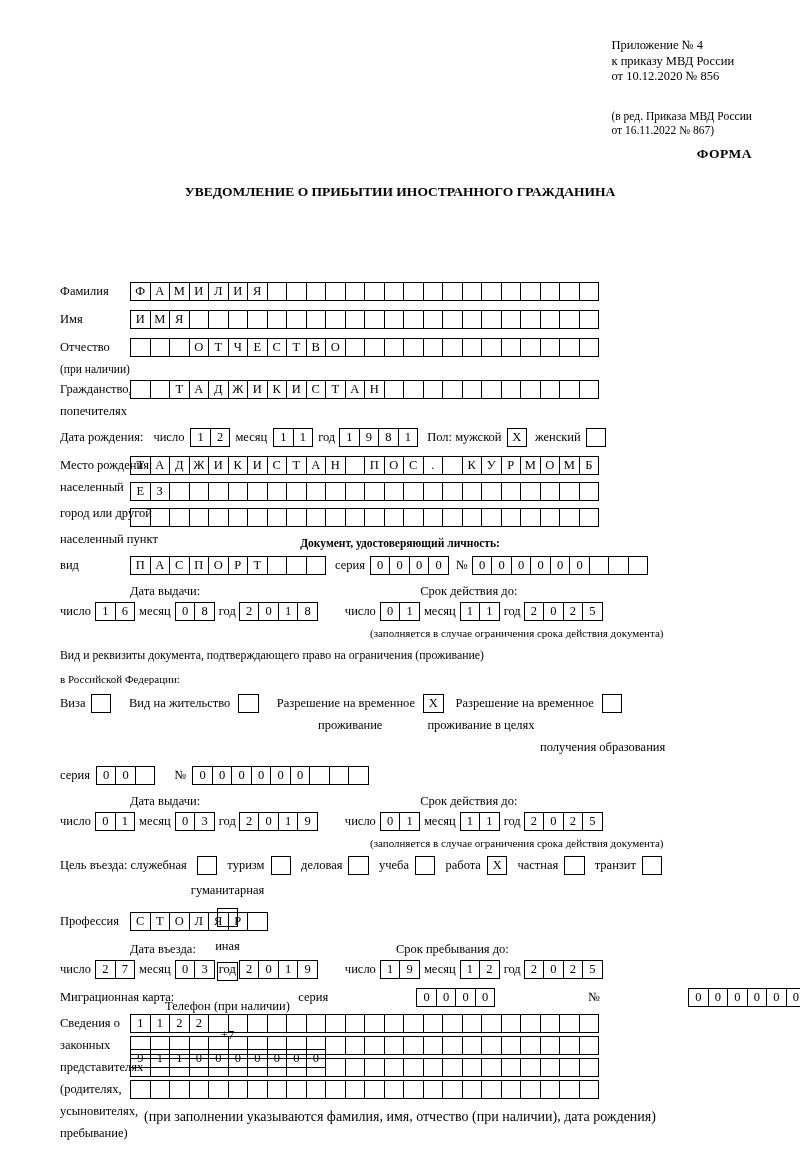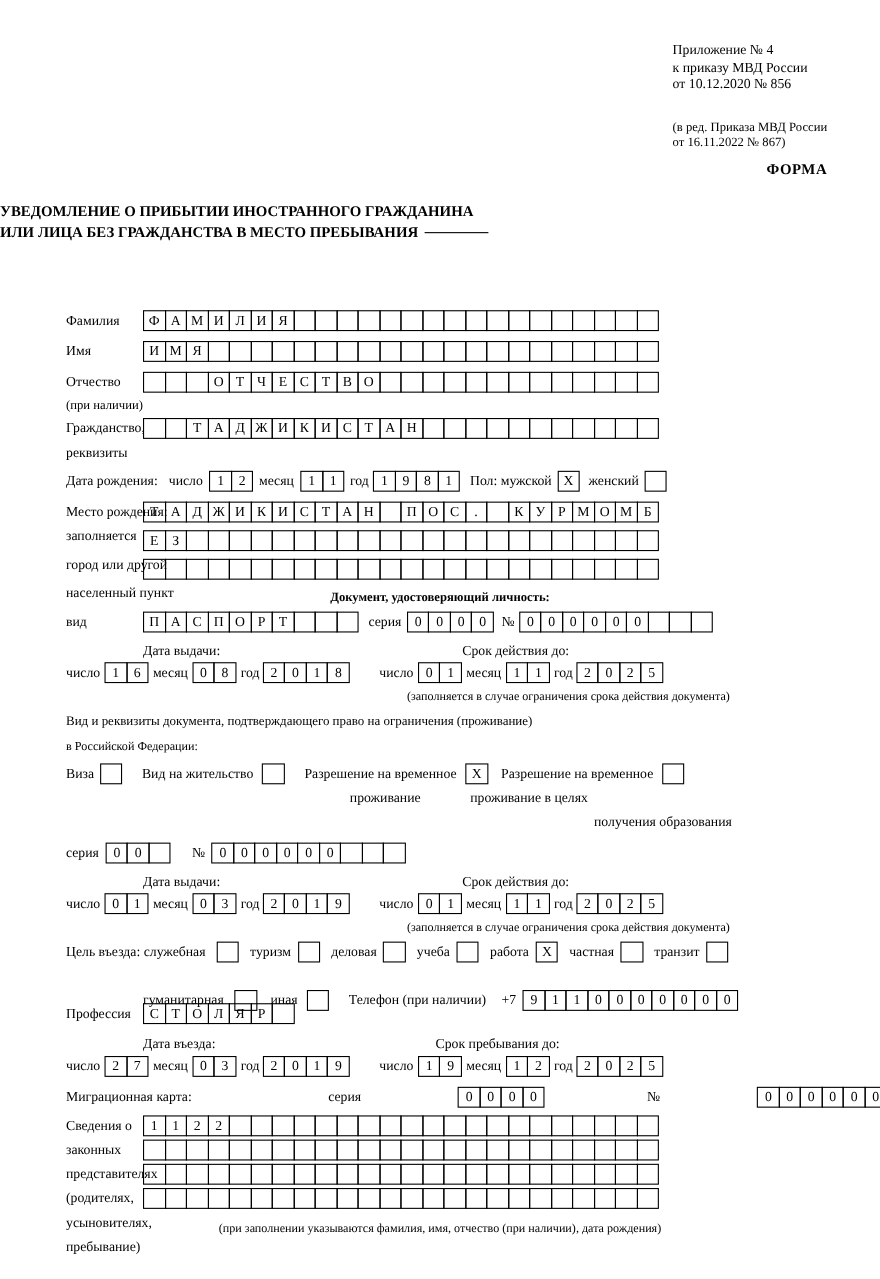--- a/index.html
+++ b/index.html
@@ -43,21 +43,21 @@
     font-weight: bold;
     font-size: 13.5px;
     letter-spacing: 0.5px;
   }
 
   .title {
     position: absolute;
     top: 182px;
     left: 0;
     width: 800px;
-    text-align: left;
+    text-align: center;
     font-weight: bold;
     font-size: 13.5px;
     line-height: 19px;
   }
   .title .line2 {
     display: inline-block;
   }
   .titleline {
     display: inline-block;
     width: 58px;
@@ -133,23 +133,20 @@
     <div>к приказу МВД России</div>
     <div>от 10.12.2020 № 856</div>
     <div class="small">(в ред. Приказа МВД России</div>
     <div class="small" style="margin-top:0">от 16.11.2022 № 867)</div>
   </div>
 
   <div class="forma">ФОРМА</div>
 
   <div class="title">
     <div>УВЕДОМЛЕНИЕ О ПРИБЫТИИ ИНОСТРАННОГО ГРАЖДАНИНА</div>
-    <div>
-      <span class="line2">ИЛИ ЛИЦА БЕЗ ГРАЖДАНСТВА В МЕСТО ПРЕБЫВАНИЯ</span><span class="titleline"></span>
-    </div>
   </div>
 
 
   <div class="form">
       <div class="row" style="position: absolute; top: 6px; left: 60px;">
         <span class="lbl" style="width: 70px;">Фамилия</span>
         <span class="cells">
           <span class="cell">Ф</span>
           <span class="cell">А</span>
           <span class="cell">М</span>
@@ -260,21 +257,21 @@
           <span class="cell"></span>
           <span class="cell"></span>
           <span class="cell"></span>
           <span class="cell"></span>
           <span class="cell"></span>
           <span class="cell"></span>
           <span class="cell"></span>
         </span>
       </div>
       <div class="row" style="position: absolute; top: 126px; left: 60px;">
-        <span class="lbl">реквизиты</span>
+        <span class="lbl">попечителях</span>
       </div>
       <div class="row" style="position: absolute; top: 152px; left: 60px;">
         <span class="lbl">Дата рождения:</span>
         <span style="display: inline-block; width: 10px; flex: 0 0 10px;"></span>
         <span class="lbl">число</span>
         <span style="display: inline-block; width: 6px; flex: 0 0 6px;"></span>
         <span class="cells">
           <span class="cell">1</span>
           <span class="cell">2</span>
         </span>
@@ -326,21 +323,21 @@
           <span class="cell">К</span>
           <span class="cell">У</span>
           <span class="cell">Р</span>
           <span class="cell">М</span>
           <span class="cell">О</span>
           <span class="cell">М</span>
           <span class="cell">Б</span>
         </span>
       </div>
       <div class="row" style="position: absolute; top: 202px; left: 60px;">
-        <span class="lbl">заполняется</span>
+        <span class="lbl">населенный</span>
       </div>
       <div class="row" style="position: absolute; top: 206px; left: 130px;">
         <span class="cells">
           <span class="cell">Е</span>
           <span class="cell">З</span>
           <span class="cell"></span>
           <span class="cell"></span>
           <span class="cell"></span>
           <span class="cell"></span>
           <span class="cell"></span>
@@ -624,21 +621,21 @@
         <span class="cbox">X</span>
         <span style="display: inline-block; width: 10px; flex: 0 0 10px;"></span>
         <span class="lbl">частная</span>
         <span style="display: inline-block; width: 6px; flex: 0 0 6px;"></span>
         <span class="cbox"></span>
         <span style="display: inline-block; width: 10px; flex: 0 0 10px;"></span>
         <span class="lbl">транзит</span>
         <span style="display: inline-block; width: 6px; flex: 0 0 6px;"></span>
         <span class="cbox"></span>
       </div>
-      <div class="row" style="position: absolute; top: 624px; left: 130px;">
+      <div class="row" style="position: absolute; top: 608px; left: 130px; flex-direction: column;">
         <span class="lbl">гуманитарная</span>
         <span style="display: inline-block; width: 10px; flex: 0 0 10px;"></span>
         <span class="cbox"></span>
         <span style="display: inline-block; width: 12px; flex: 0 0 12px;"></span>
         <span class="lbl">иная</span>
         <span style="display: inline-block; width: 8px; flex: 0 0 8px;"></span>
         <span class="cbox"></span>
         <span style="display: inline-block; width: 18px; flex: 0 0 18px;"></span>
         <span class="lbl">Телефон (при наличии)</span>
         <span style="display: inline-block; width: 14px; flex: 0 0 14px;"></span>
@@ -869,17 +866,17 @@
           <span class="cell"></span>
           <span class="cell"></span>
           <span class="cell"></span>
           <span class="cell"></span>
           <span class="cell"></span>
           <span class="cell"></span>
           <span class="cell"></span>
         </span>
       </div>
       <div class="row" style="position: absolute; top: 832px; left: 0px; width: 800px; justify-content: center;">
-        <span class="lbl" style="font-size: 11px;">(при заполнении указываются фамилия, имя, отчество (при наличии), дата рождения)</span>
+        <span class="lbl" style="font-size: 14px;">(при заполнении указываются фамилия, имя, отчество (при наличии), дата рождения)</span>
       </div>
     </div>
 
 </div>
 
 </body></html>

